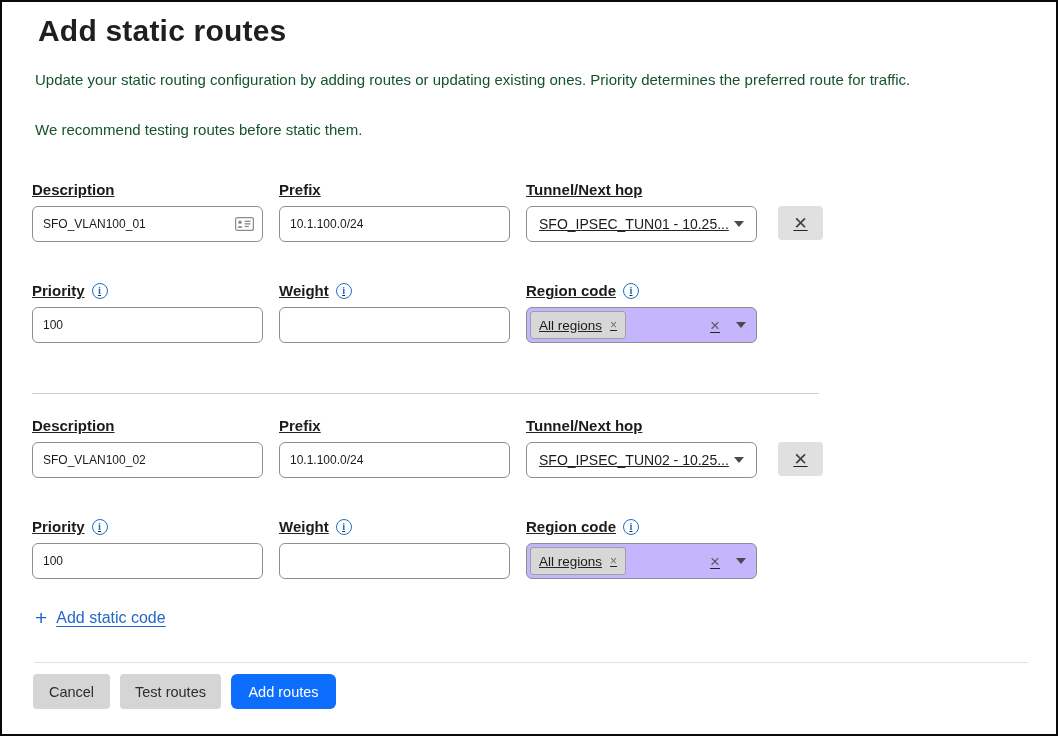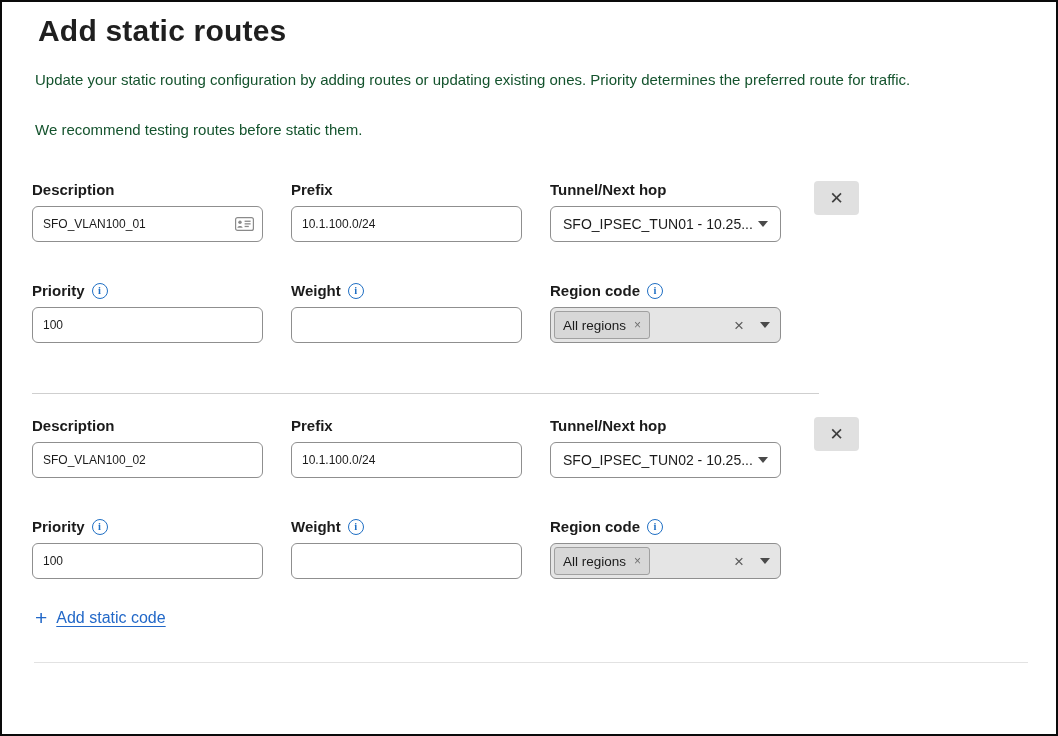--- a/index.html
+++ b/index.html
@@ -32,21 +32,21 @@
     font-size: 15px;
     color: #14532d;
     line-height: 19px;
     white-space: nowrap;
   }
   .intro p.first { margin-top: 25px; }
   .intro p.second { margin-top: 31px; }
 
   .entries { margin-top: 42px; }
 
-  .field-row { display: flex; align-items: flex-start; gap: 28px; }
+  .field-row { display: flex; align-items: flex-end; gap: 16px; text-decoration: underline; }
   .field { width: 231px; }
   .field-label {
     display: flex;
     align-items: center;
     gap: 7px;
     font-size: 15px;
     font-weight: 700;
     color: #1b1b1b;
     margin-bottom: 8px;
     line-height: 17px;
@@ -121,21 +121,21 @@
     justify-content: center;
     cursor: pointer;
     flex: 0 0 auto;
   }
 
   .multiselect {
     width: 100%;
     height: 36px;
     border: 1px solid #8f8f8f;
     border-radius: 6px;
-    background: #e5e5e5;
+    background: #c4b5fd;
     display: flex;
     align-items: center;
     padding: 0 10px 0 3px;
     cursor: pointer;
   }
   .tag {
     display: inline-flex;
     align-items: center;
     gap: 8px;
     height: 28px;
@@ -380,16 +380,21 @@
 
       <a class="add-link" href="#">
         <span class="plus">+</span>
         <span class="link-label">Add static code</span>
       </a>
 
     </div>
 
     <div class="footer">
       <hr class="footer-divider">
+      <div class="footer-buttons">
+        <button class="btn btn-grey btn-cancel">Cancel</button>
+        <button class="btn btn-grey btn-test">Test routes</button>
+        <button class="btn btn-primary">Add routes</button>
+      </div>
     </div>
 
   </div>
 </div>
 
 </body></html>

